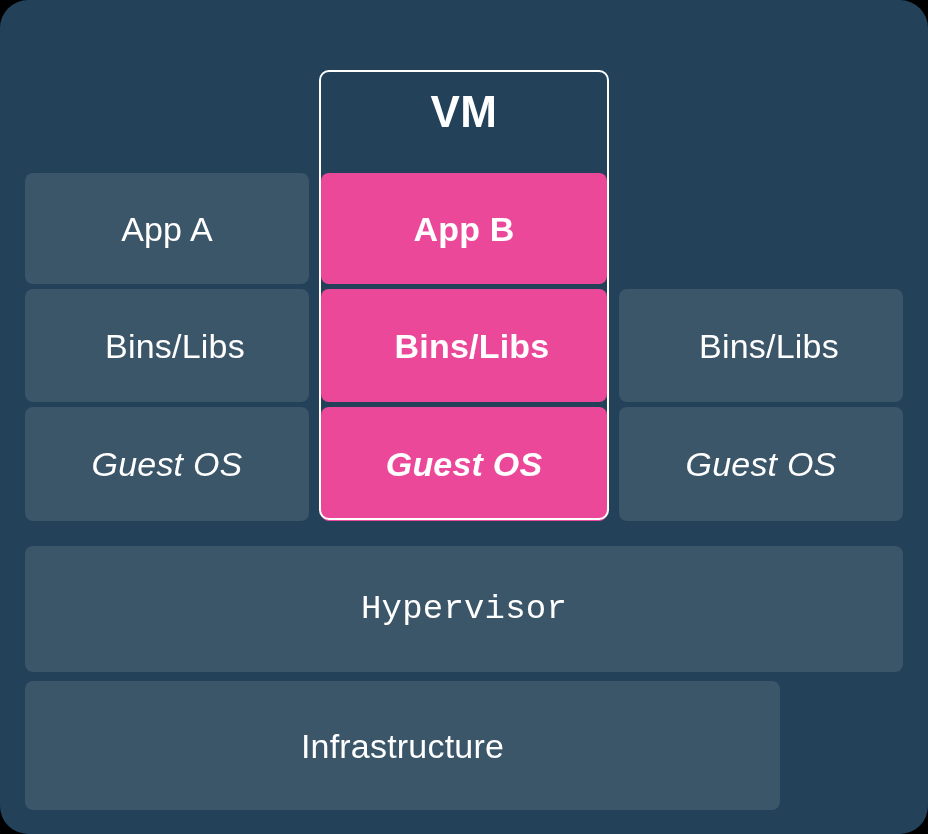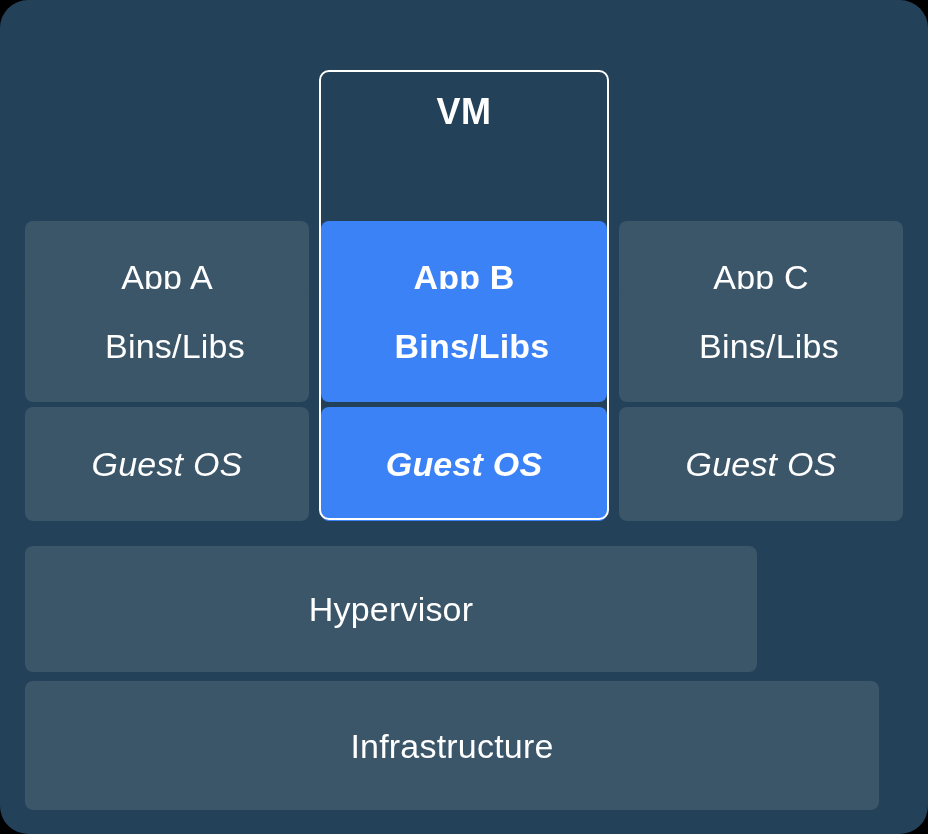--- a/index.html
+++ b/index.html
@@ -38,41 +38,41 @@
     box-sizing: border-box;
     white-space: nowrap;
   }
 
   .cell.side {
     background: #3B5569;
     font-weight: 400;
   }
 
   .cell.center {
-    background: #3b82f6;
+    background: #ec4899;
     font-weight: 700;
   }
 
   .cell.wide {
     background: #3B5569;
     font-weight: 400;
   }
 
   
   .col-left   { left: 25px;  width: 284px; }
   .col-center { left: 321px; width: 286px; }
   .col-right  { left: 619px; width: 284px; }
 
   
-  .row-app   { top: 173px; height: 111px; margin-top: 48px; }
+  .row-app   { top: 173px; height: 111px; }
   .row-bins  { top: 289px; height: 113px; padding-left: 16px; }
   .row-guest { top: 407px; height: 114px; font-style: italic; }
 
-  .row-hypervisor   { top: 546px; height: 126px; left: 25px; width: 732px; }
-  .row-infrastructure { top: 681px; height: 129px; left: 25px; width: 854px; }
+  .row-hypervisor   { top: 546px; height: 126px; left: 25px; width: 878px; font-family: Liberation Mono, monospace; }
+  .row-infrastructure { top: 681px; height: 129px; left: 25px; width: 755px; }
 
   
   #vm-frame {
     position: absolute;
     left: 319px;
     top: 70px;
     width: 290px;
     height: 450px;
     border: 2px solid #FFFFFF;
     border-radius: 10px;
@@ -84,39 +84,38 @@
   #vm-label {
     position: absolute;
     left: 319px;
     top: 70px;
     width: 290px;
     height: 84px;
     display: flex;
     align-items: center;
     justify-content: center;
     color: #FFFFFF;
-    font-size: 36px;
+    font-size: 44px;
     font-weight: 700;
     letter-spacing: 0.5px;
   }
 </style>
 </head>
 <body>
 
 <div id="vm-diagram">
 
   <div class="cell side col-left row-app">App A</div>
   <div class="cell side col-left row-bins">Bins/Libs</div>
   <div class="cell side col-left row-guest">Guest OS</div>
 
   <div class="cell center col-center row-app">App B</div>
   <div class="cell center col-center row-bins">Bins/Libs</div>
   <div class="cell center col-center row-guest">Guest OS</div>
 
-  <div class="cell side col-right row-app">App C</div>
   <div class="cell side col-right row-bins">Bins/Libs</div>
   <div class="cell side col-right row-guest">Guest OS</div>
 
   <div id="vm-frame"></div>
   <div id="vm-label">VM</div>
 
   <div class="cell wide row-hypervisor">Hypervisor</div>
   <div class="cell wide row-infrastructure">Infrastructure</div>
 
 </div>

